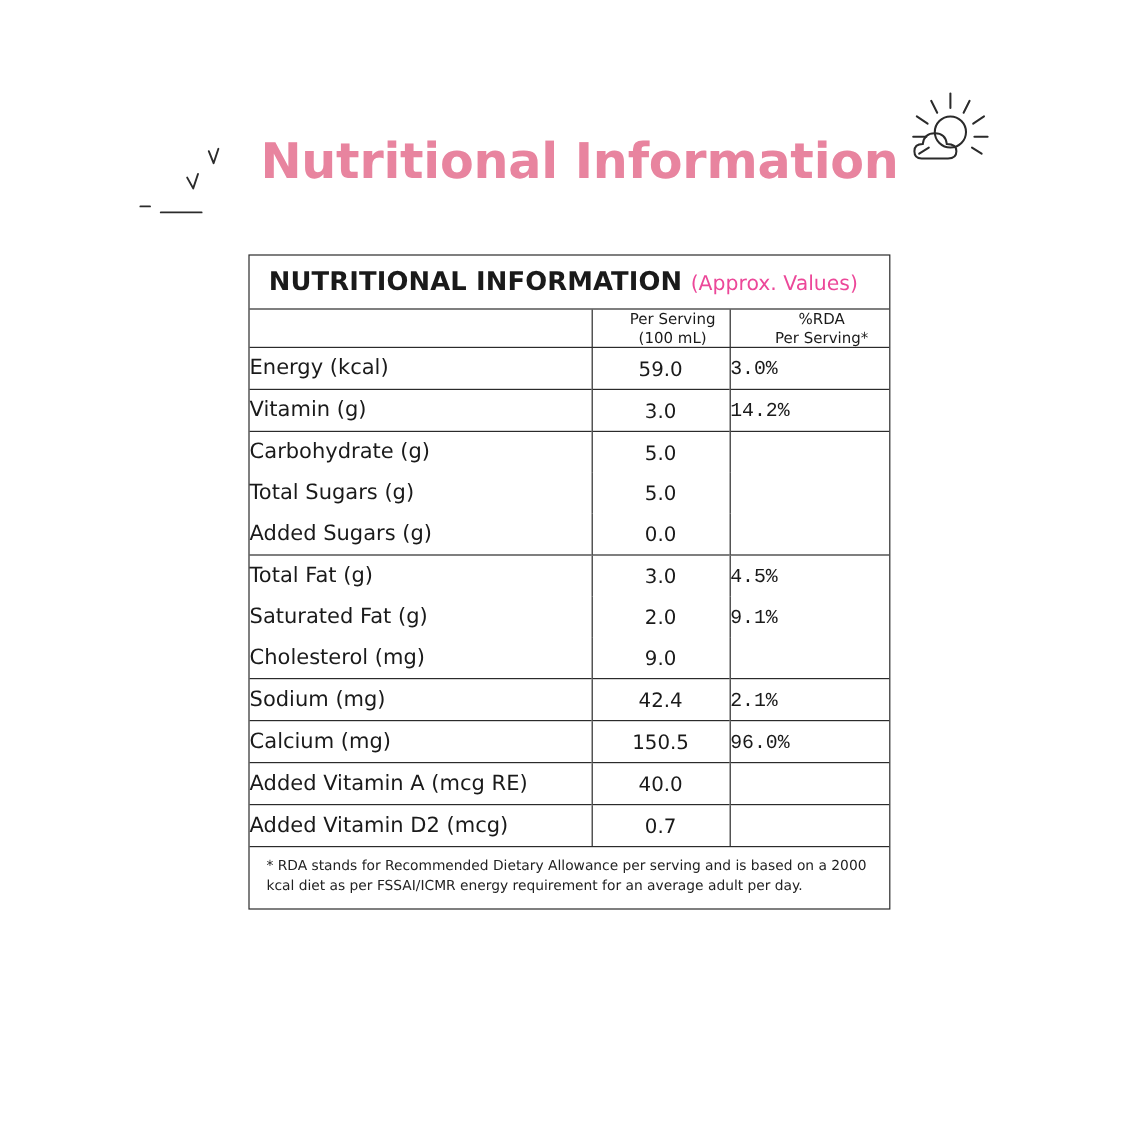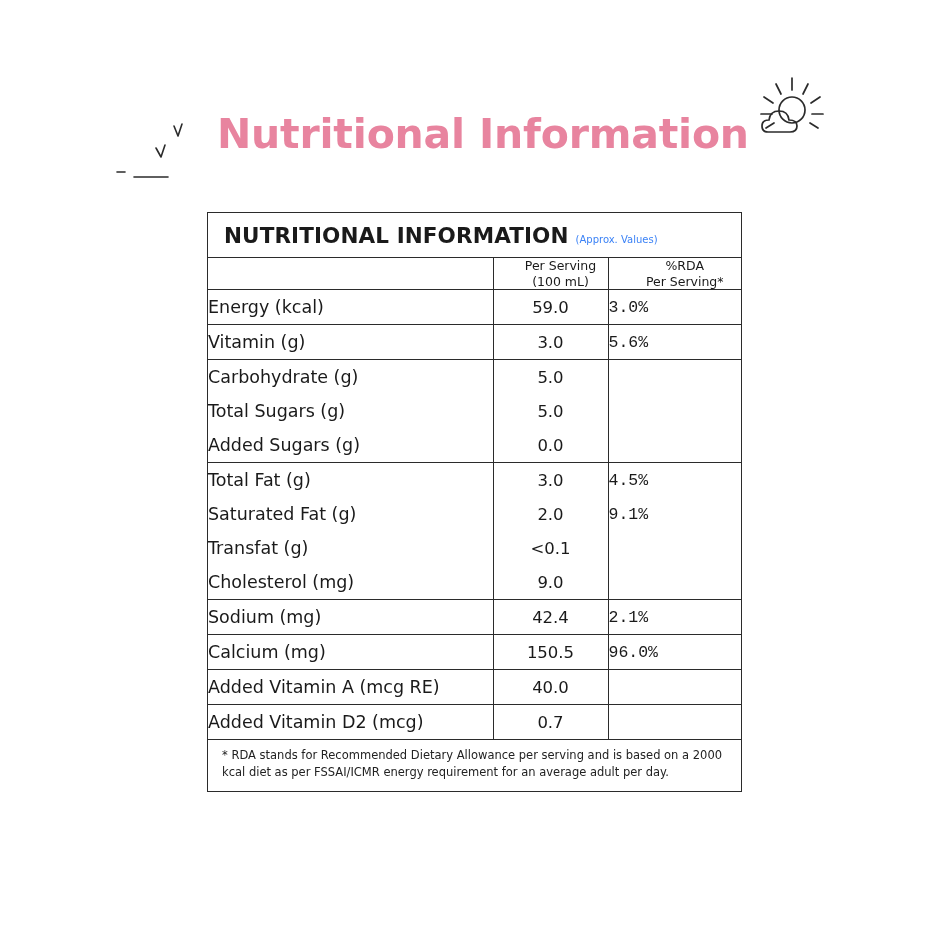--- a/index.html
+++ b/index.html
@@ -72,22 +72,22 @@
     align-items: baseline;
   }
   .np-title {
     font-size: 21.5px;
     font-weight: bold;
     letter-spacing: 0.1px;
     color: #1a1a1a;
     font-family: "DejaVu Sans", sans-serif;
   }
   .np-title-note {
-    font-size: 10px;
-    color: #3b82f6;
+    font-size: 17px;
+    color: #ec4899;
     margin-left: 7px;
     font-family: "DejaVu Sans", sans-serif;
   }
 
   .np-servings-row {
     border-bottom: 1px solid #2b2b2b;
     text-align: center;
     padding: 8px 0 9px;
     font-size: 17.5px;
     color: #1a1a1a;
@@ -223,21 +223,21 @@
 
       <tr class="group-start r-tall">
         <td class="cell-name main-label">Energy (kcal)</td>
         <td class="cell-val">59.0</td>
         <td class="cell-rda">3.0%</td>
       </tr>
 
       <tr class="group-start r-tall">
         <td class="cell-name main-label">Vitamin (g)</td>
         <td class="cell-val">3.0</td>
-        <td class="cell-rda">5.6%</td>
+        <td class="cell-rda">14.2%</td>
       </tr>
 
       <tr class="group-start r-tall">
         <td class="cell-name main-label">Carbohydrate (g)</td>
         <td class="cell-val">5.0</td>
         <td class="cell-rda"></td>
       </tr>
       <tr class="r-tall">
         <td class="cell-name sub-label">Total Sugars (g)</td>
         <td class="cell-val">5.0</td>
@@ -253,25 +253,20 @@
         <td class="cell-name main-label">Total Fat (g)</td>
         <td class="cell-val">3.0</td>
         <td class="cell-rda">4.5%</td>
       </tr>
       <tr class="r-tall">
         <td class="cell-name sub-label">Saturated Fat (g)</td>
         <td class="cell-val">2.0</td>
         <td class="cell-rda">9.1%</td>
       </tr>
       <tr class="r-tall">
-        <td class="cell-name sub-label">Transfat (g)</td>
-        <td class="cell-val">&lt;0.1</td>
-        <td class="cell-rda"></td>
-      </tr>
-      <tr class="r-tall">
         <td class="cell-name sub-label">Cholesterol (mg)</td>
         <td class="cell-val">9.0</td>
         <td class="cell-rda"></td>
       </tr>
 
       <tr class="group-start r-tall">
         <td class="cell-name main-label">Sodium (mg)</td>
         <td class="cell-val">42.4</td>
         <td class="cell-rda">2.1%</td>
       </tr>

